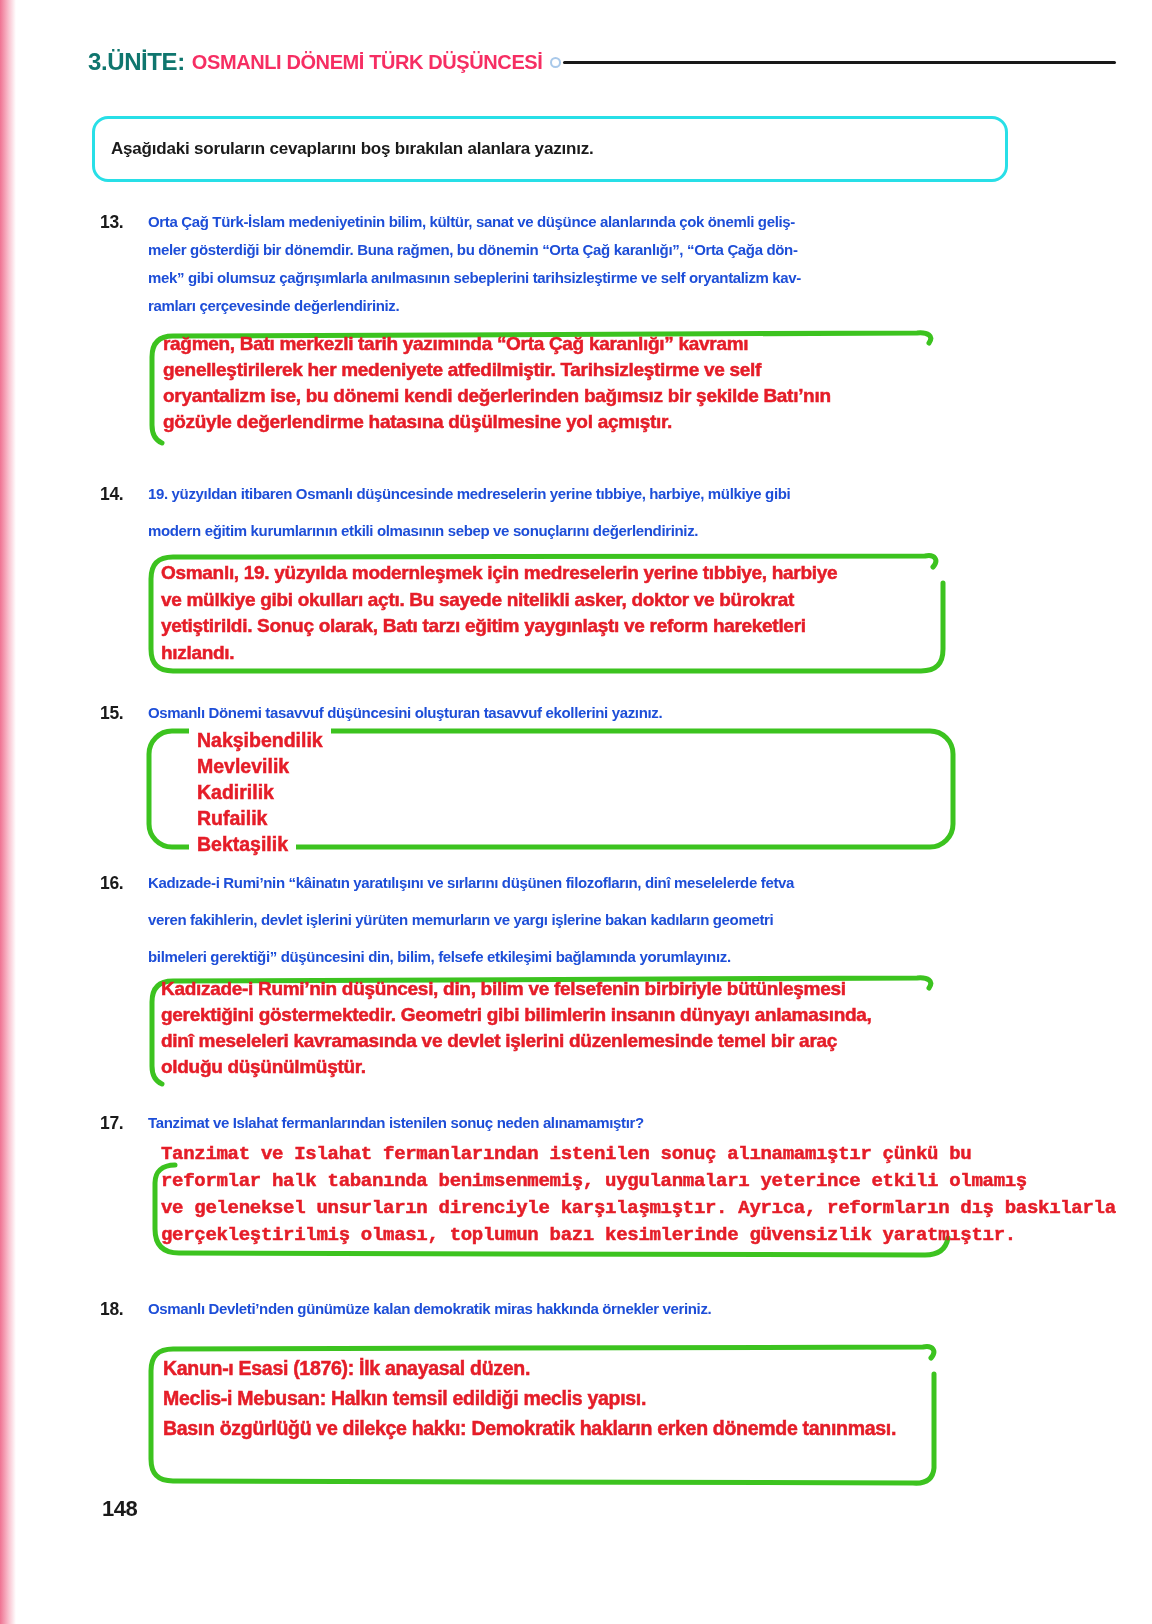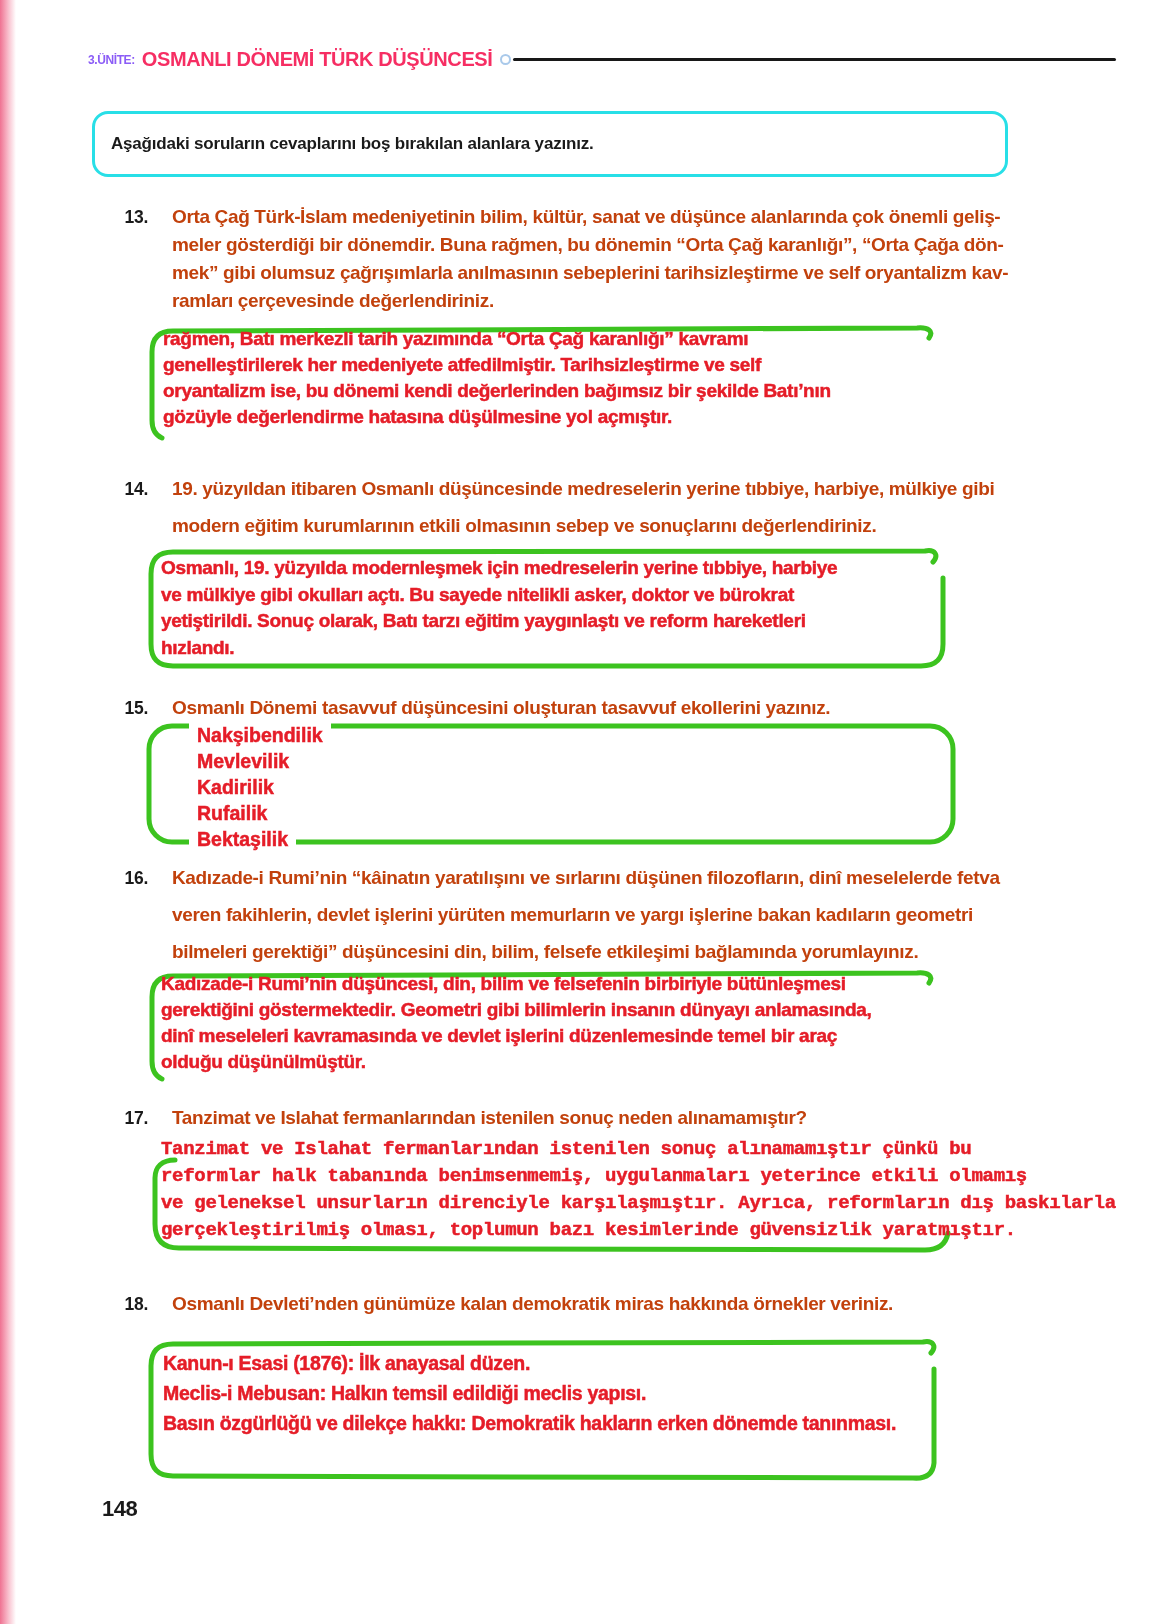--- a/index.html
+++ b/index.html
@@ -9,34 +9,34 @@
   *{box-sizing:border-box; margin:0; padding:0;}
   html,body{background:#fff;}
   body{font-family:"Liberation Sans", sans-serif; color:var(--ink);}
   .page{position:relative; width:1152px; height:1624px; background:#fff; overflow:hidden;}
   .stripe{position:absolute; left:0; top:0; bottom:0; width:16px;
           background:linear-gradient(90deg, var(--stripe-pink) 0%, #f9c3d0 55%, #ffffff 100%);}
   .content{position:relative; margin-left:88px; width:1028px; padding-top:48px;}
 
   
   .unit-header{display:flex; align-items:center;}
-  .unit-label{font-size:12px; font-weight:700; letter-spacing:-0.4px; color:#8b5cf6; white-space:nowrap;}
+  .unit-label{font-size:24px; font-weight:700; letter-spacing:-0.4px; color:#0f766e; white-space:nowrap;}
   .unit-title{font-size:20px; font-weight:700; letter-spacing:-0.4px; color:var(--pink); margin-left:7px; white-space:nowrap;}
   .ring{width:11px; height:11px; border:2.5px solid var(--circle-blue); border-radius:50%; margin-left:8px; flex:none;}
   .rule{flex:1; height:3px; background:#181818; border-radius:2px; margin-left:2px;}
 
   
   .instruction{margin-top:40px; margin-left:4px; width:916px; border:3px solid var(--cyan);
                border-radius:16px; padding:20px 16px;}
   .instruction p{font-size:17px; font-weight:700; letter-spacing:-0.2px;}
 
   
   .q{display:flex; padding-left:12px;}
-  .q-num{flex:none; width:48px; font-size:17.5px; font-weight:700; letter-spacing:-0.3px; line-height:28px;text-align:right;}
-  .q-body{flex:1; font-size:19px; font-weight:700; letter-spacing:-0.35px; color:#c2410c;margin-left:24px;}
+  .q-num{flex:none; width:48px; font-size:17.5px; font-weight:700; letter-spacing:-0.3px; line-height:28px;}
+  .q-body{flex:1; font-size:15px; font-weight:700; letter-spacing:-0.35px; color:#1d4ed8;}
   .qline{white-space:nowrap;}
   .tight .qline{line-height:28px;}
   .wide .qline{line-height:24px; margin-bottom:13px;}
   .wide .qline:last-child{margin-bottom:0;}
   .wide .q-num{line-height:24px;}
 
   
   .abox{position:relative; margin-left:57px;}
   .abox > svg{position:absolute; left:0; top:0; color:var(--green); display:block;}
   .ans{position:relative; color:var(--red); font-weight:700; letter-spacing:-0.3px;

